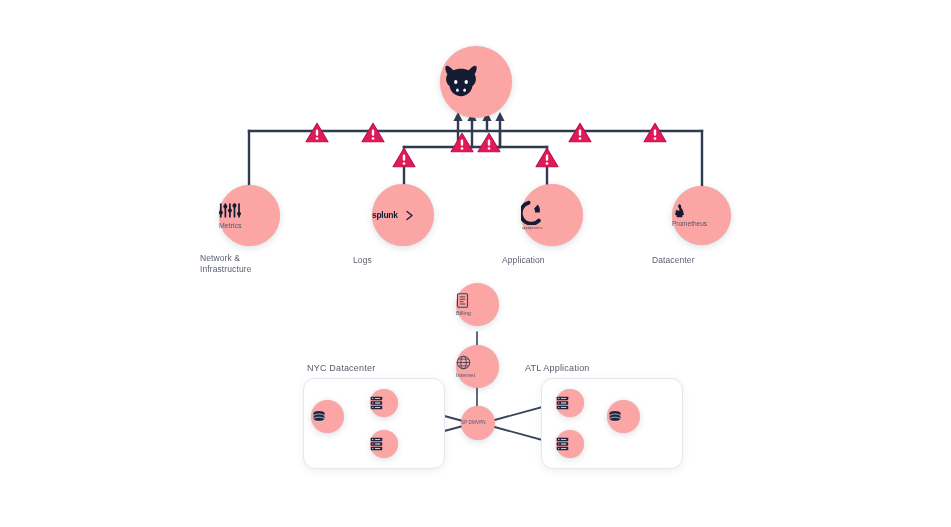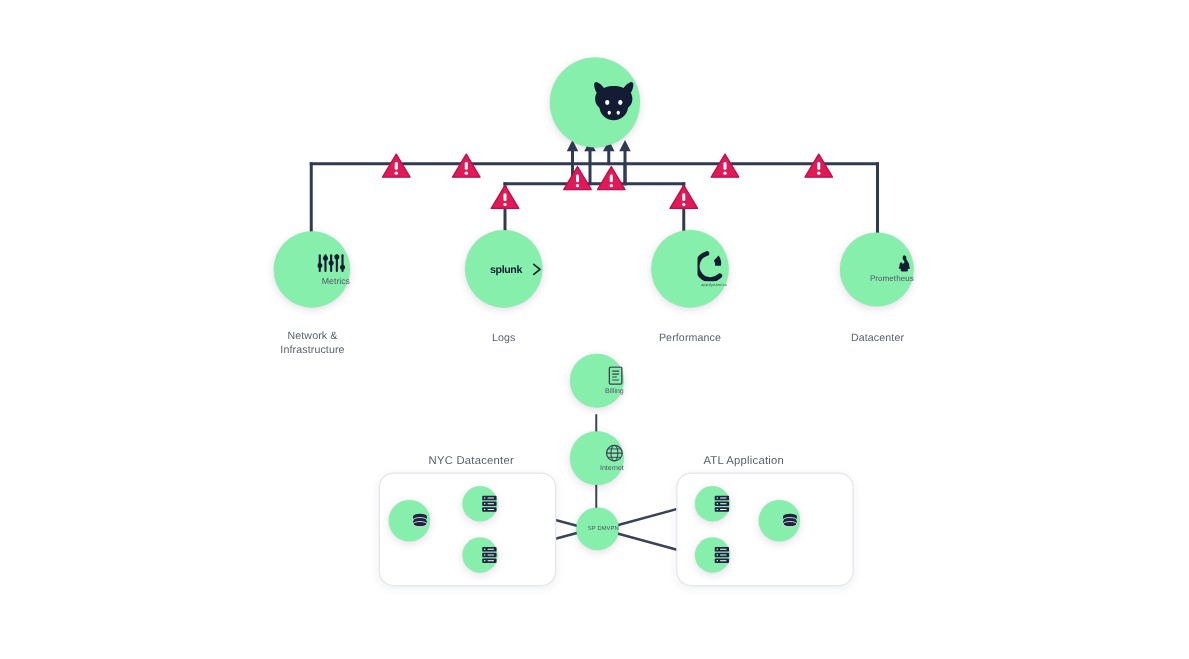--- a/index.html
+++ b/index.html
@@ -25,56 +25,54 @@
     position: absolute;
     left: 0;
     top: 0;
     width: 951px;
     height: 527px;
     pointer-events: none;
   }
   .node {
     position: absolute;
     border-radius: 50%;
-    background: #86efac;
+    background: #fca5a5;
     box-shadow: 0 2px 7px rgba(35,45,70,0.14), 0 0 1px rgba(35,45,70,0.18);
     display: flex;
     flex-direction: column;
-    align-items: flex-end;
+    align-items: flex-start;
     justify-content: center;
     box-sizing: border-box;
   }
   .node-inner-label {
     color: #52576a;
     text-align: center;
     line-height: 1.1;
   }
   .caption {
     position: absolute;
-    text-align: center;
     color: #5a5f70;
     font-size: 8.5px;
     line-height: 1.28;
     letter-spacing: .1px;
     white-space: pre-line;
-    margin-top: 10px;
   }
   .dc-box {
     position: absolute;
     border: 1px solid #e3e6ee;
     border-radius: 12px;
     background: #ffffff;
     box-shadow: 0 2px 8px rgba(35,45,70,0.07);
     box-sizing: border-box;
   }
   .dc-title {
     position: absolute;
     font-size: 9px;
     color: #565b6c;
-    text-align: center;
+    text-align: left;
     letter-spacing: .2px;
   }
   .warn {
     position: absolute;
     width: 0;
     height: 0;
   }
   .warn svg { display: block; }
   .icon-svg { display: block; }
   .tiny-word {
@@ -190,21 +188,21 @@
 
   <div class="node" style="left:521px; top:184px; width:62px; height:62px;">
     <span>
       <svg class="icon-svg" width="25" height="25" viewBox="0 0 40 40" aria-hidden="true">
         <path d="M12 4.5 A17 17 0 1 0 28.5 33" stroke="#141c33" stroke-width="6.2" fill="none" stroke-linecap="round"></path>
         <path d="M27 7 A17 17 0 0 1 30 20 L22.5 20 A9.5 9.5 0 0 0 21 13.5 Z" fill="#141c33"></path>
       </svg>
     </span>
     <div class="tiny-word">appdynamics</div>
   </div>
-  <div class="caption" style="left:502px; top:255px; width:100px;">Performance</div>
+  <div class="caption" style="left:502px; top:255px; width:100px;">Application</div>
 
   <div class="node" style="left:672px; top:186px; width:59px; height:59px;">
     <span>
       <svg class="icon-svg" width="15" height="15" viewBox="0 0 32 32" aria-hidden="true">
         <path fill="#141c33" d="M16 1.5c-4.4 4-3.1 7.3-1.3 9.6 1 1.3 1.5 2.5 1.2 3.7-.3 1.3-1.6 2.2-2.9 1.9-1.5-.3-2.2-1.7-1.9-3.2-2.2 1.6-3.6 4.2-3.6 7.1 0 4.8 3.9 8.7 8.5 8.7s8.5-3.9 8.5-8.7c0-5.6-4.1-7.6-5.2-12.1-.4-1.7-.2-4.1 0-5.2-1.2.9-2.3 1.9-3.3-1.8z"></path>
         <rect x="6.5" y="22.5" width="19" height="3" rx="1.2" fill="#141c33"></rect>
         <path fill="#141c33" d="M9.5 27h13c0 2-1.4 3.5-3.2 3.5h-6.6C10.9 30.5 9.5 29 9.5 27z"></path>
       </svg>
     </span>
     <div class="node-inner-label" style="font-size:6.5px; margin-top:2px;">Prometheus</div>

